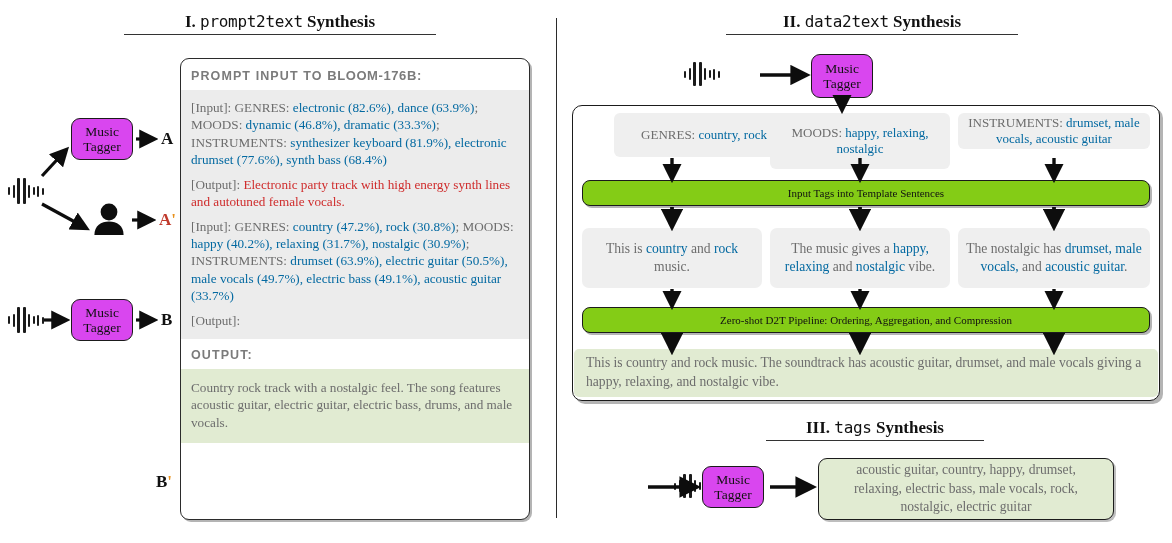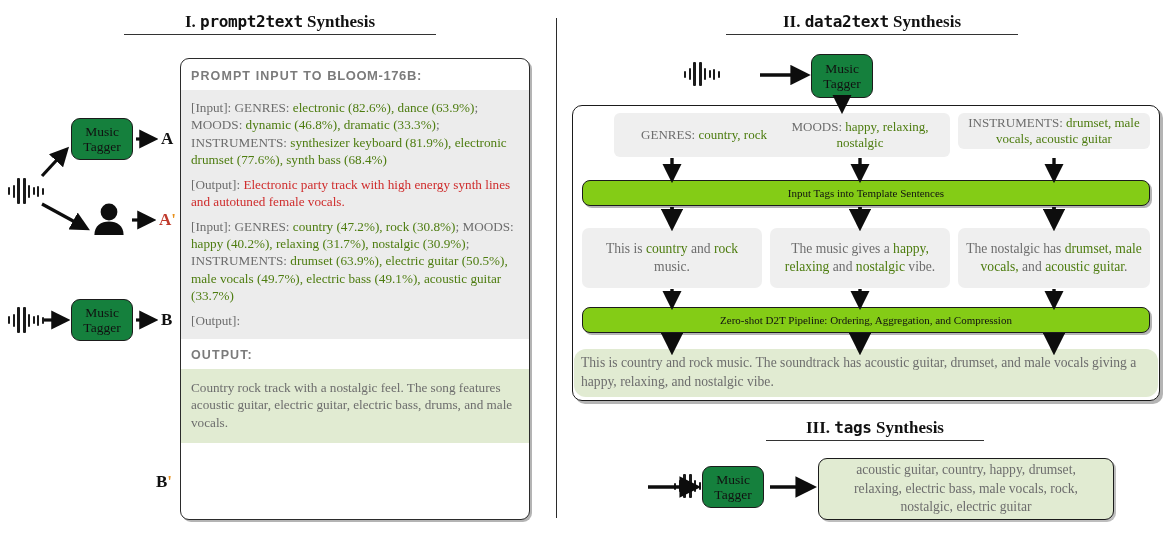--- a/index.html
+++ b/index.html
@@ -9,28 +9,28 @@
     color:#231f20;position:relative;
   }
   .canvas{position:absolute;left:0;top:0;width:1172px;height:543px;}
 
   
   .sec-title{
     position:absolute;text-align:center;font-weight:bold;
     font-size:17px;color:#111;border-bottom:1.6px solid #333;
     padding-bottom:2px;white-space:nowrap;
   }
-  .mono{font-family:"DejaVu Sans Mono","Liberation Mono",monospace;font-size:16px;font-weight:bold;letter-spacing:-0.3px;}
+  .mono{font-family:"DejaVu Sans Mono","Liberation Mono",monospace;font-size:16px;font-weight:normal;letter-spacing:-0.3px;}
 
   
   .divider{position:absolute;left:556px;top:18px;width:1px;height:500px;background:#2b2b2b;}
 
   
   .tagger{
-    position:absolute;border:1.5px solid #1b1b1b;border-radius:9px;background:#15803d;
+    position:absolute;border:1.5px solid #1b1b1b;border-radius:9px;background:#d946ef;
     display:flex;flex-direction:column;align-items:center;justify-content:center;
     font-size:13.5px;line-height:1.12;color:#111;box-sizing:border-box;
   }
   .tagger span{display:block;}
 
   
   .wave{position:absolute;display:flex;align-items:center;gap:2.5px;}
   .wave i{display:block;width:2px;background:#1b1b1b;border-radius:1px;}
 
   
@@ -55,21 +55,21 @@
     font-weight:bold;color:#7b7b7b;font-size:12.5px;letter-spacing:1.1px;
     padding:9px 10px 7px 10px;text-transform:uppercase;
   }
   .panel-head .big{font-size:13px;letter-spacing:0.6px;}
   .grayblock{background:#ececec;padding:7px 10px 8px 10px;}
   .whiteblock{background:#fff;padding:0 10px;}
   .greenblock{background:#e1ebd2;padding:8px 10px 10px 10px;}
   .ptxt{font-size:13.2px;line-height:1.32;color:#6d6d6d;margin:7px 0;}
   .ptxt:first-child{margin-top:2px;}
   .ptxt:last-child{margin-bottom:2px;}
-  .blue{color:#4d7c0f;}
+  .blue{color:#0369a1;}
   .redtxt{color:#cf2c2c;}
   .graylbl{color:#6d6d6d;}
 
   
   .d2t-box{
     position:absolute;left:572px;top:105px;width:588px;height:296px;
     border:1.6px solid #1b1b1b;border-radius:10px;background:#fff;
     box-shadow:3px 3px 0 rgba(40,40,40,.35);box-sizing:border-box;
   }
   .tagcell{
@@ -82,23 +82,23 @@
     display:flex;align-items:center;justify-content:center;
     font-size:11px;color:#111;box-sizing:border-box;
     box-shadow:2px 2px 0 rgba(40,40,40,.35);
   }
   .sentcell{
     position:absolute;background:#efefef;border-radius:7px;box-sizing:border-box;
     display:flex;align-items:center;justify-content:center;text-align:center;
     font-size:13.6px;line-height:1.3;color:#6d6d6d;padding:5px 7px;
   }
   .finalcell{
-    position:absolute;background:#e1ebd2;border-radius:12px;box-sizing:border-box;
+    position:absolute;background:#e1ebd2;border-radius:5px;box-sizing:border-box;
     display:flex;align-items:center;text-align:left;
-    font-size:13.6px;line-height:1.38;color:#6d6d6d;padding:7px 7px;
+    font-size:13.6px;line-height:1.38;color:#6d6d6d;padding:7px 12px;
   }
   .tagscell{
     position:absolute;background:#e1ebd2;border:1.4px solid #1b1b1b;border-radius:9px;
     box-sizing:border-box;display:flex;align-items:center;justify-content:center;
     text-align:center;font-size:13.6px;line-height:1.38;color:#6d6d6d;padding:6px 12px;
     box-shadow:2px 2px 0 rgba(40,40,40,.3);
   }
 </style>
 </head>
 <body>
@@ -213,21 +213,21 @@
   <div class="tagger" style="left:811px;top:54px;width:62px;height:44px;">
     <span>Music</span>
     <span>Tagger</span>
   </div>
 
   <div class="d2t-box"></div>
 
   <div class="tagcell" style="left:582px;top:113px;width:180px;height:44px;margin-left:32px;">
     <div><span>GENRES: </span><span class="blue">country, rock</span></div>
   </div>
-  <div class="tagcell" style="left:770px;top:113px;width:180px;height:44px;">
+  <div class="tagcell" style="left:770px;top:113px;width:180px;height:56px;">
     <div><span>MOODS: </span><span class="blue">happy, relaxing, nostalgic</span></div>
   </div>
   <div class="tagcell" style="left:958px;top:113px;width:192px;height:36px;">
     <div><span>INSTRUMENTS: </span><span class="blue">drumset, male vocals, acoustic guitar</span></div>
   </div>
 
   <div class="pipebar" style="left:582px;top:180px;width:568px;height:26px;">Input Tags into Template Sentences</div>
 
   <div class="sentcell" style="left:582px;top:228px;width:180px;height:60px;">
     <div><span>This is </span><span class="blue">country</span><span> and </span><span class="blue">rock</span><span> music.</span></div>

